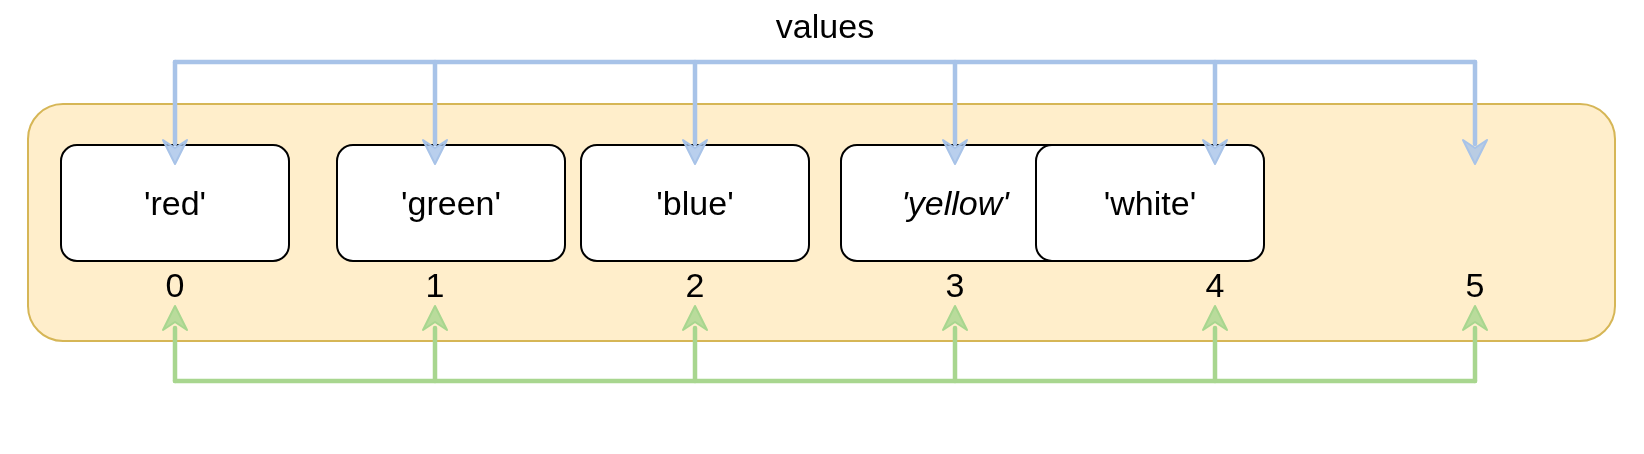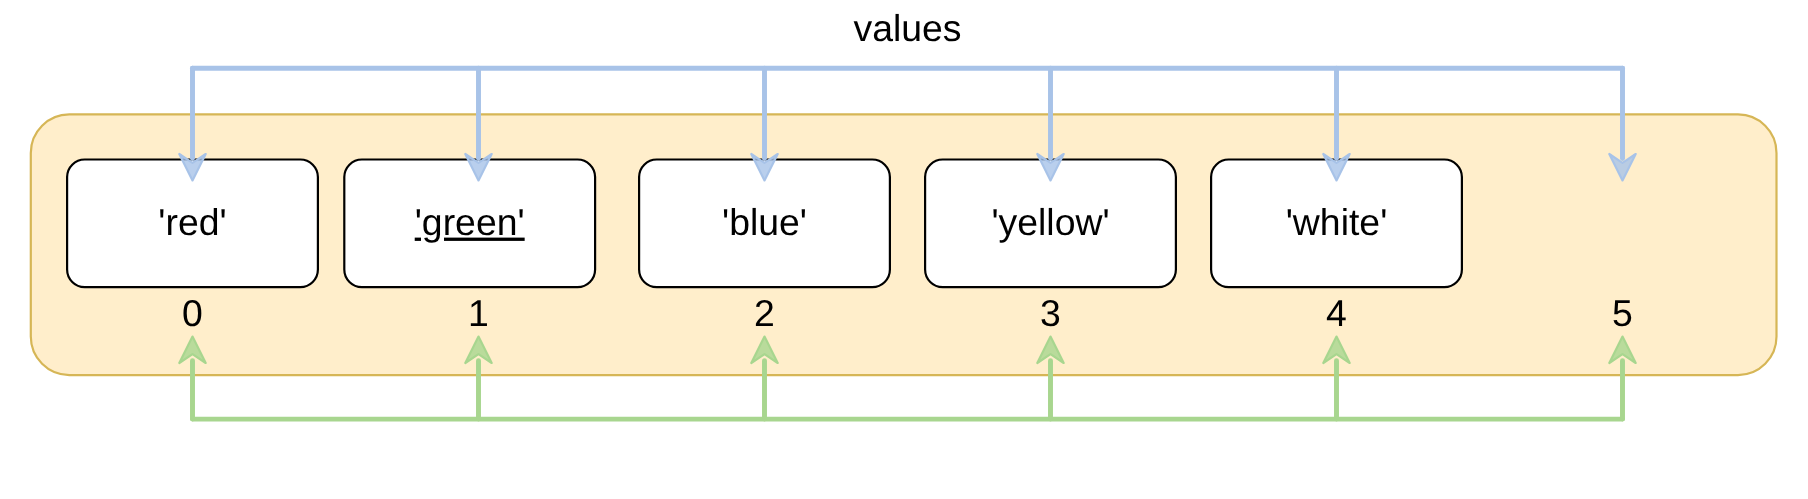--- a/index.html
+++ b/index.html
@@ -49,24 +49,24 @@
     border: 2.7px solid var(--cell-border, #000);
     border-radius: 17px;
     box-sizing: border-box;
     display: flex;
     align-items: center;
     justify-content: center;
     font-size: 34px;
     margin-top: 15px;
   }
   .cell-0 { left:   60px; }
-  .cell-1 { left:  312px; text-decoration: underline; }
+  .cell-1 { left:  336px; }
   .cell-2 { left:  580px; }
-  .cell-3 { left:  840px; }
-  .cell-4 { left: 1100px; }
+  .cell-3 { left:  840px; font-style: italic; }
+  .cell-4 { left: 1035px; }
   .cell-5 { left: 1360px; }
 
   .index-num {
     position: absolute;
     top: 266px;
     width: 80px;
     margin-left: -40px;
     text-align: center;
     font-size: 34px;
     line-height: 38px;

